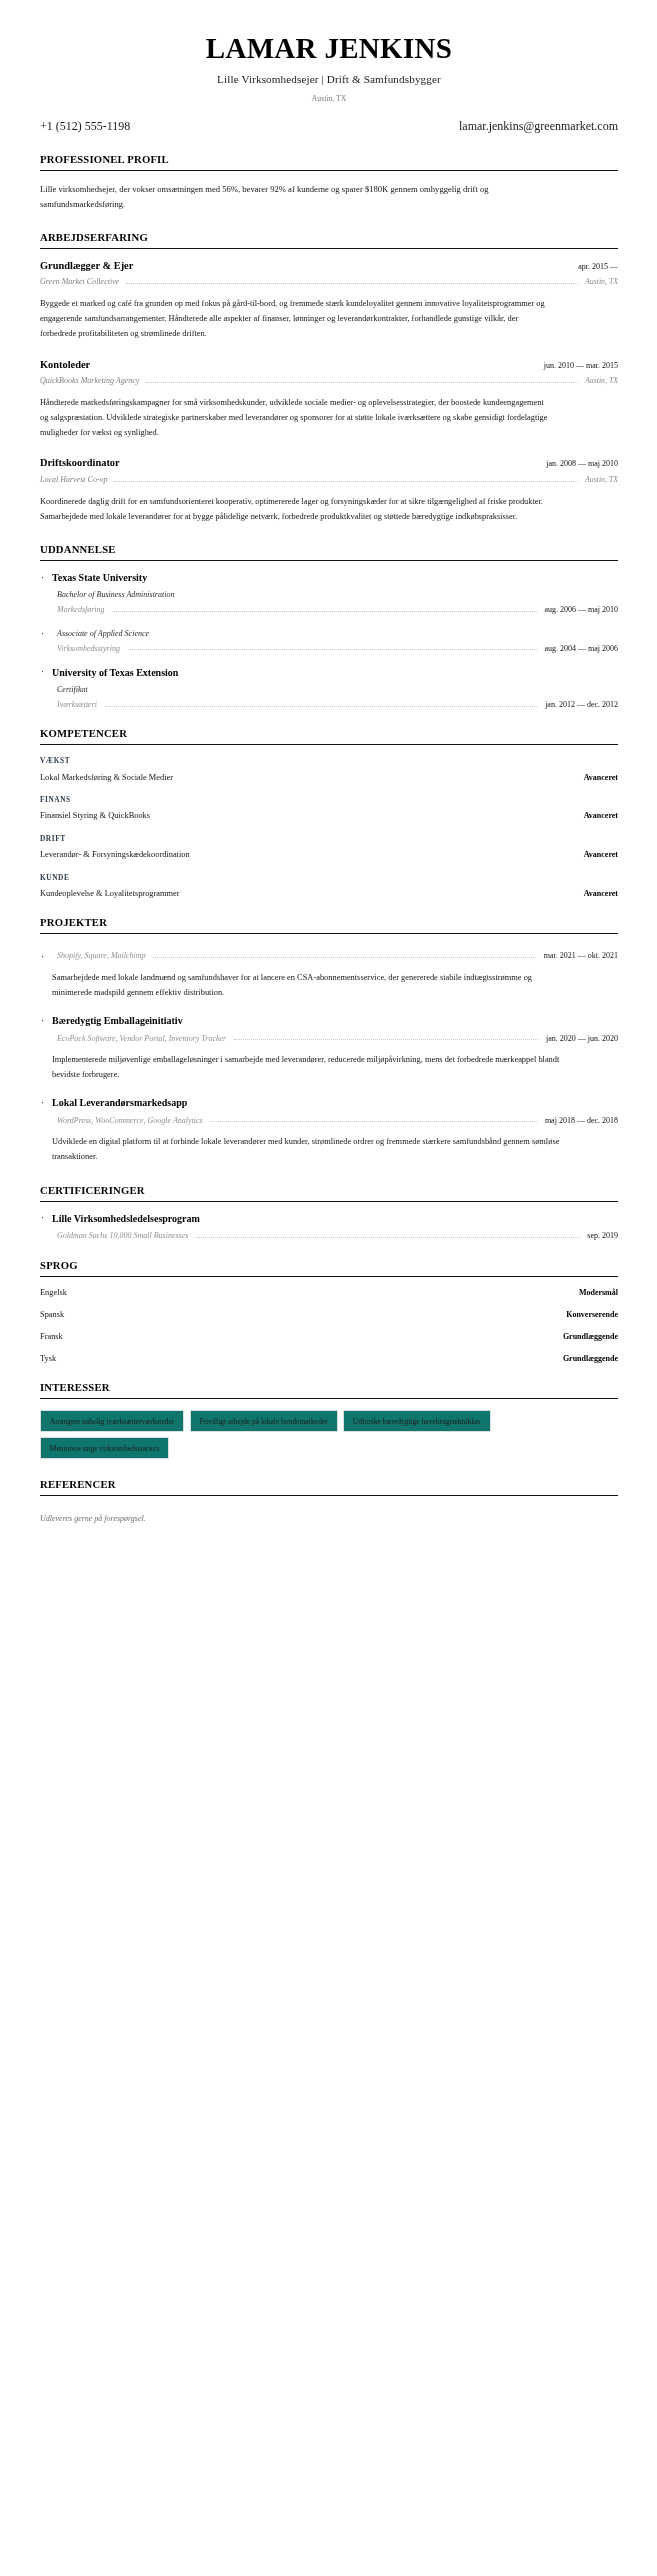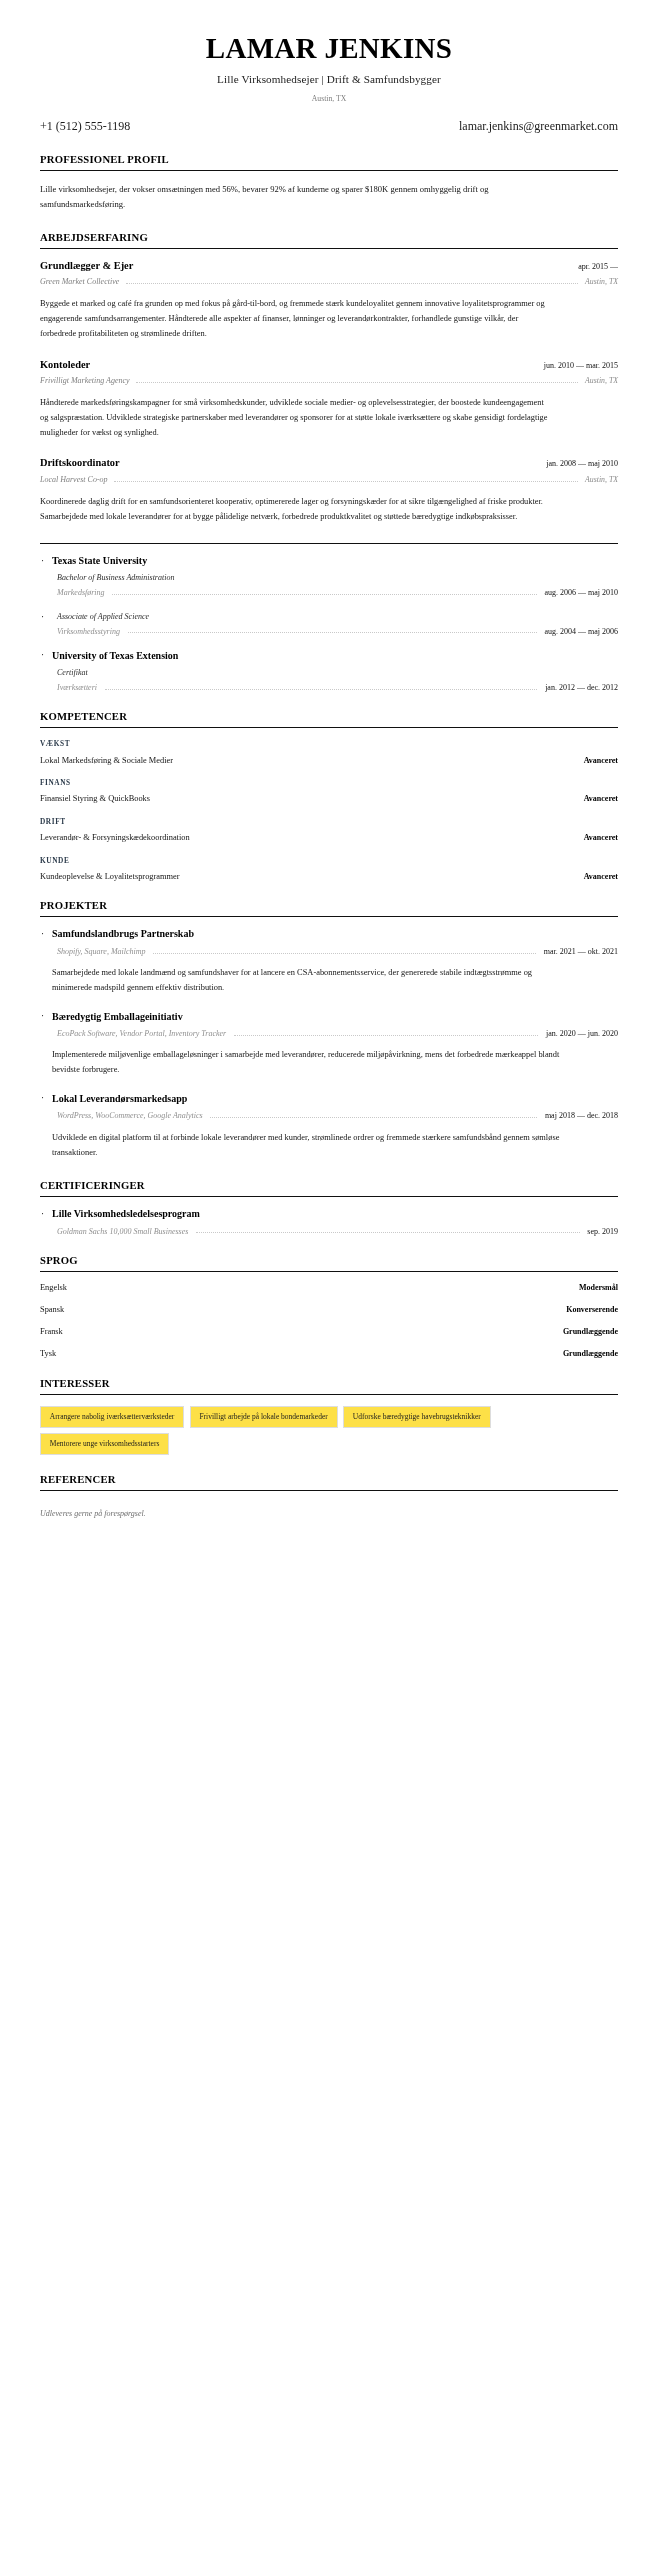--- a/index.html
+++ b/index.html
@@ -215,21 +215,21 @@
   .lang-level { font-size: 8px; font-weight: bold; color: #000; }
 
   
   .chips {
     display: flex;
     flex-wrap: wrap;
     gap: 5px 5.5px;
     max-width: 526px;
   }
   .chip {
-    background: #fde047;
+    background: #0f766e;
     border: 0.5px solid #dddddd;
     padding: 5.5px 8.8px;
     font-size: 7.5px;
     color: #1c1c1c;
     line-height: 1.2;
   }
 
   
   .ref-note {
     text-align: left;
@@ -277,21 +277,21 @@
             <div class="entry-loc">Austin, TX</div>
           </div>
           <div class="entry-desc">Byggede et marked og café fra grunden op med fokus på gård-til-bord, og fremmede stærk kundeloyalitet gennem innovative loyalitetsprogrammer og engagerende samfundsarrangementer. Håndterede alle aspekter af finanser, lønninger og leverandørkontrakter, forhandlede gunstige vilkår, der forbedrede profitabiliteten og strømlinede driften.</div>
         </div>
         <div class="entry">
           <div class="entry-head">
             <div class="entry-title">Kontoleder</div>
             <div class="entry-date">jun. 2010 — mar. 2015</div>
           </div>
           <div class="entry-sub">
-            <div class="entry-org">Frivilligt Marketing Agency</div>
+            <div class="entry-org">QuickBooks Marketing Agency</div>
             <div class="dotline"></div>
             <div class="entry-loc">Austin, TX</div>
           </div>
           <div class="entry-desc">Håndterede markedsføringskampagner for små virksomhedskunder, udviklede sociale medier- og oplevelsesstrategier, der boostede kundeengagement og salgspræstation. Udviklede strategiske partnerskaber med leverandører og sponsorer for at støtte lokale iværksættere og skabe gensidigt fordelagtige muligheder for vækst og synlighed.</div>
         </div>
         <div class="entry">
           <div class="entry-head">
             <div class="entry-title">Driftskoordinator</div>
             <div class="entry-date">jan. 2008 — maj 2010</div>
           </div>
@@ -299,20 +299,21 @@
             <div class="entry-org">Local Harvest Co-op</div>
             <div class="dotline"></div>
             <div class="entry-loc">Austin, TX</div>
           </div>
           <div class="entry-desc">Koordinerede daglig drift for en samfundsorienteret kooperativ, optimererede lager og forsyningskæder for at sikre tilgængelighed af friske produkter. Samarbejdede med lokale leverandører for at bygge pålidelige netværk, forbedrede produktkvalitet og støttede bæredygtige indkøbspraksisser.</div>
         </div>
       </div>
   </section>
 
   <section class="section">
+    <h2 class="section-title">UDDANNELSE</h2>
     <hr class="section-rule">
     <div class="section-body" id="education-list">
         <div class="b-entry">
           <span class="bullet">·</span>
           <div class="b-title">Texas State University</div>
           <div class="b-second">Bachelor of Business Administration</div>
           <div class="b-third-row">
             <div class="b-third">Markedsføring</div>
             <div class="dotline"></div>
             <div class="b-date">aug. 2006 — maj 2010</div>
@@ -374,21 +375,20 @@
         </div>
       </div>
   </section>
 
   <section class="section">
     <h2 class="section-title">PROJEKTER</h2>
     <hr class="section-rule">
     <div class="section-body" id="projects-list">
         <div class="b-entry">
           <span class="bullet">·</span>
-          <div class="b-title">Samfundslandbrugs Partnerskab</div>
           <div class="b-third-row">
             <div class="b-third">Shopify, Square, Mailchimp</div>
             <div class="dotline"></div>
             <div class="b-date">mar. 2021 — okt. 2021</div>
           </div>
           <div class="b-desc">Samarbejdede med lokale landmænd og samfundshaver for at lancere en CSA-abonnementsservice, der genererede stabile indtægtsstrømme og minimerede madspild gennem effektiv distribution.</div>
         </div>
         <div class="b-entry">
           <span class="bullet">·</span>
           <div class="b-title">Bæredygtig Emballageinitiativ</div>

